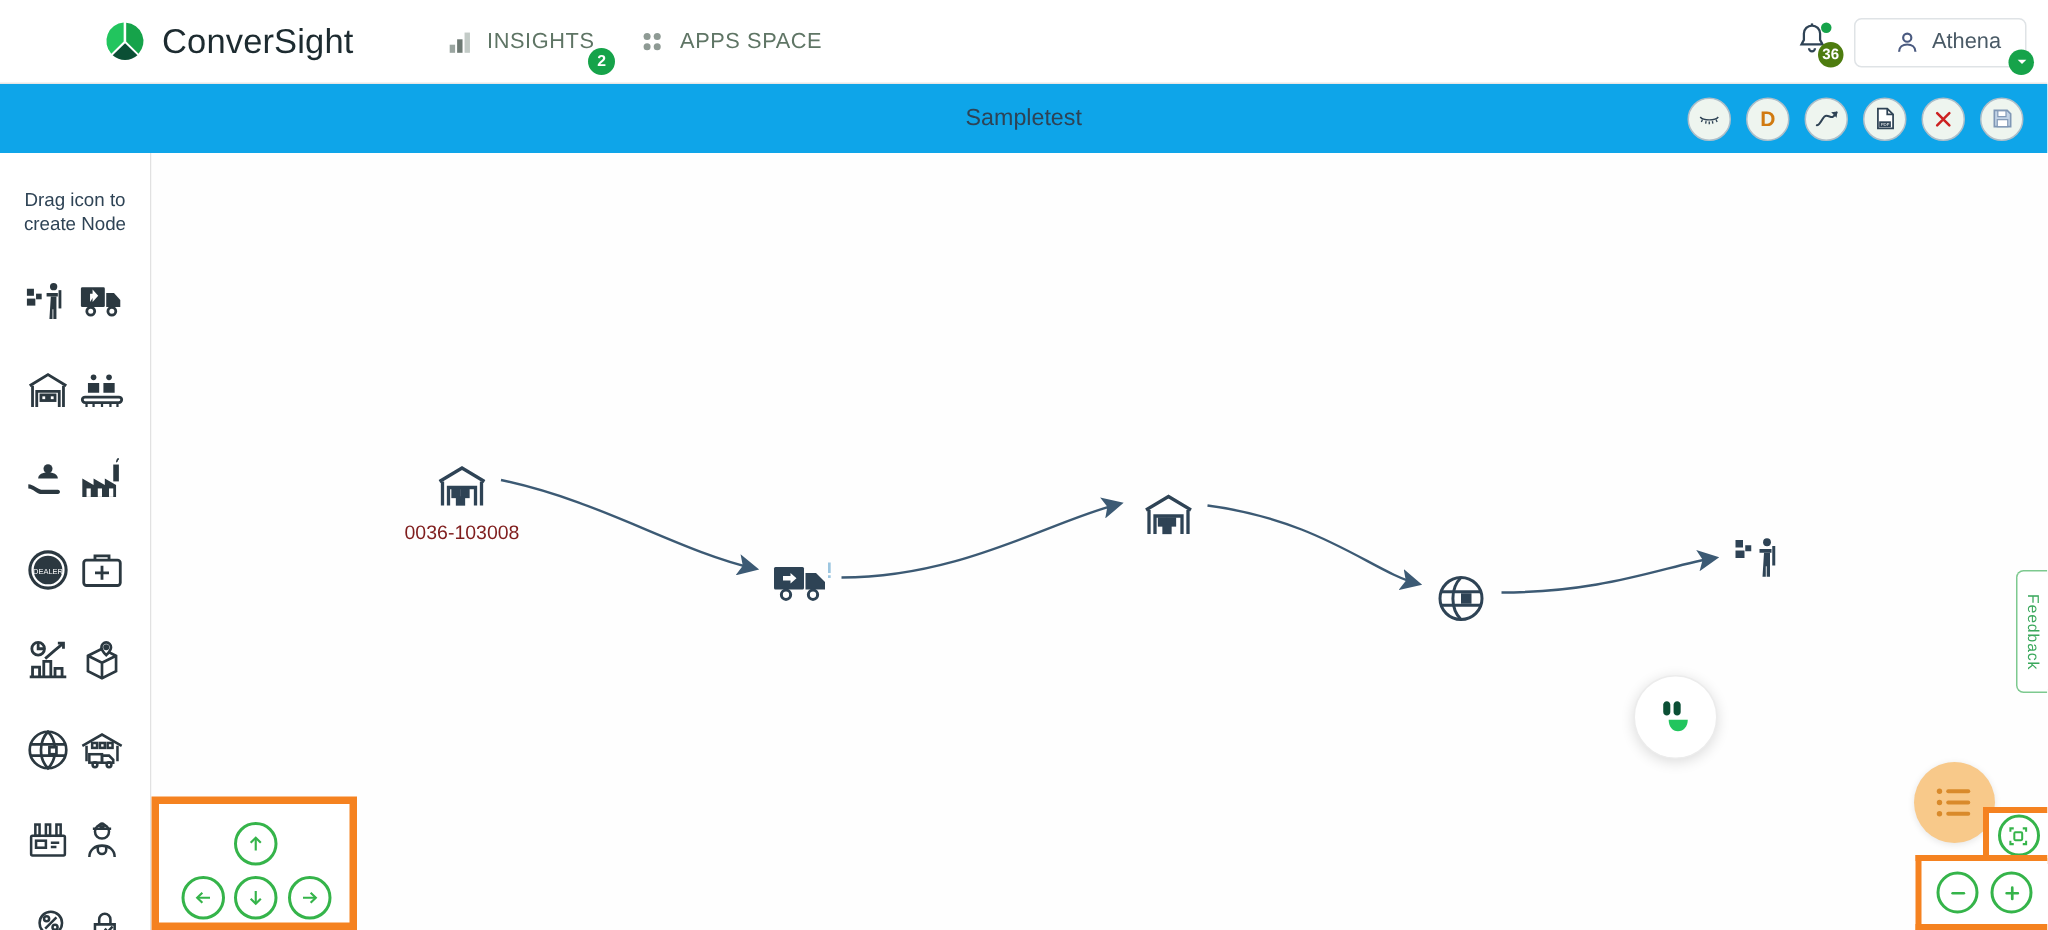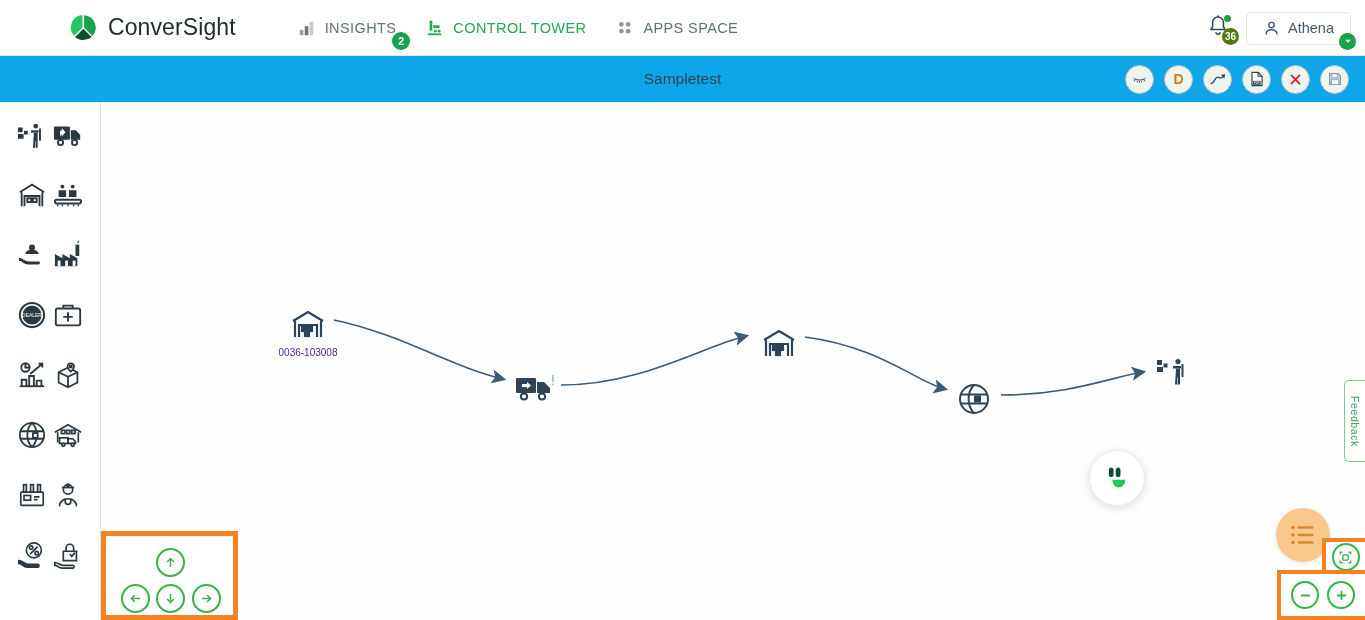--- a/index.html
+++ b/index.html
@@ -48,21 +48,21 @@
   }
   .bell-badge {
     position: absolute; right: -7px; bottom: -3px;
     min-width: 17px; height: 17px; padding: 0 3px;
     background: #4d7c0f; color: #fff; border-radius: 9px;
     font-size: 10px; line-height: 17px; text-align: left; font-weight: bold;
   }
   .userchip {
     position: relative; display: flex; align-items: center; gap: 8px;
     border: 1px solid #dfe3e6; border-radius: 5px;
-    padding: 7px 16px 7px 16px; cursor: pointer; background: #fff;
+    padding: 7px 16px 7px 26px; cursor: pointer; background: #fff;
   }
   .userchip-name { font-size: 14.5px; color: #4a5a66; }
   .userchip-caret {
     position: absolute; right: -6px; bottom: -6px;
     width: 17px; height: 17px; border-radius: 50%; background: #16a34a;
     display: flex; align-items: center; justify-content: center;
   }
 
   
   .titlebar {
@@ -105,21 +105,21 @@
 
   
   .canvas {
     position: absolute; left: 101px; top: 102px;
     width: 1264px; height: 518px; background: #fefefe; overflow: hidden;
   }
   .node { position: absolute; cursor: pointer; }
   .node svg { display: block; }
   .node-label {
     position: absolute; white-space: nowrap;
-    font-size: 10px; color: #4c1d95;
+    font-size: 13px; color: #7f1d1d;
     left: 50%; transform: translateX(-50%); top: 40px;
   }
   .edges { position: absolute; left: 0; top: 0; width: 1264px; height: 518px; pointer-events: none; }
 
   
   .chat-fab {
     position: absolute; left: 988px; top: 348px;
     width: 56px; height: 56px; border-radius: 50%;
     background: #ffffff; border: 1px solid #ececec;
     box-shadow: 0 2px 9px rgba(0,0,0,.14);
@@ -208,32 +208,20 @@
               <rect x="2" y="12" width="4" height="6" fill="#9aa5a0"></rect>
               <rect x="7.5" y="8" width="4" height="10" fill="#6e7a74"></rect>
               <rect x="13" y="3" width="4" height="15" fill="#c3cbc7"></rect>
             </svg>
         </span>
         <span>INSIGHTS</span>
         <span class="nav-badge">2</span>
       </div>
 
 
-      <div class="navitem active">
-        <span class="navicon">
-          <svg viewBox="0 0 20 20">
-              <path d="M4 2h3v11H4z" fill="#21a950"></path>
-              <path d="M8 7h7v3H8z" fill="#21a950"></path>
-              <circle cx="10.5" cy="13.5" r="1.6" fill="#21a950"></circle>
-              <circle cx="14.5" cy="13.5" r="1.6" fill="#21a950"></circle>
-              <rect x="2" y="16" width="15" height="2" fill="#21a950"></rect>
-            </svg>
-        </span>
-        <span>CONTROL TOWER</span>
-      </div>
 
 
       <div class="navitem">
         <span class="navicon">
           <svg viewBox="0 0 20 20">
               <circle cx="6" cy="6" r="2.6" fill="#8e9a94"></circle>
               <circle cx="13.5" cy="6" r="2.6" fill="#8e9a94"></circle>
               <circle cx="6" cy="13.5" r="2.6" fill="#8e9a94"></circle>
               <circle cx="13.5" cy="13.5" r="2.6" fill="#8e9a94"></circle>
             </svg>
@@ -302,20 +290,21 @@
         <svg viewBox="0 0 18 18" width="14" height="14">
           <path d="M2 2h11l3 3v11H2z" fill="#c2d3e6" stroke="#7f97b5" stroke-width="1.4"></path>
           <rect x="5" y="2.4" width="7" height="5" fill="#fff" stroke="#7f97b5" stroke-width="1"></rect>
           <rect x="4.5" y="10" width="9" height="6" fill="#fff" stroke="#7f97b5" stroke-width="1"></rect>
         </svg>
       </div>
     </div>
   </div>
 
   <div class="sidebar">
+    <div class="sidebar-title">Drag icon to create Node</div>
     <div class="icon-grid">
 
       <div class="icon-cell">
         <svg viewBox="0 0 32 32" fill="#2b3840">
             <rect x="1" y="8" width="5" height="5"></rect>
             <rect x="7.5" y="11.5" width="4" height="4"></rect>
             <rect x="1" y="15" width="6" height="5"></rect>
             <circle cx="20" cy="6.5" r="2.6"></circle>
             <path d="M15 11h8v2.5h-8z"></path>
             <path d="M18 13.5h4v16h-2.2v-7h-.6v7H17z"></path>

